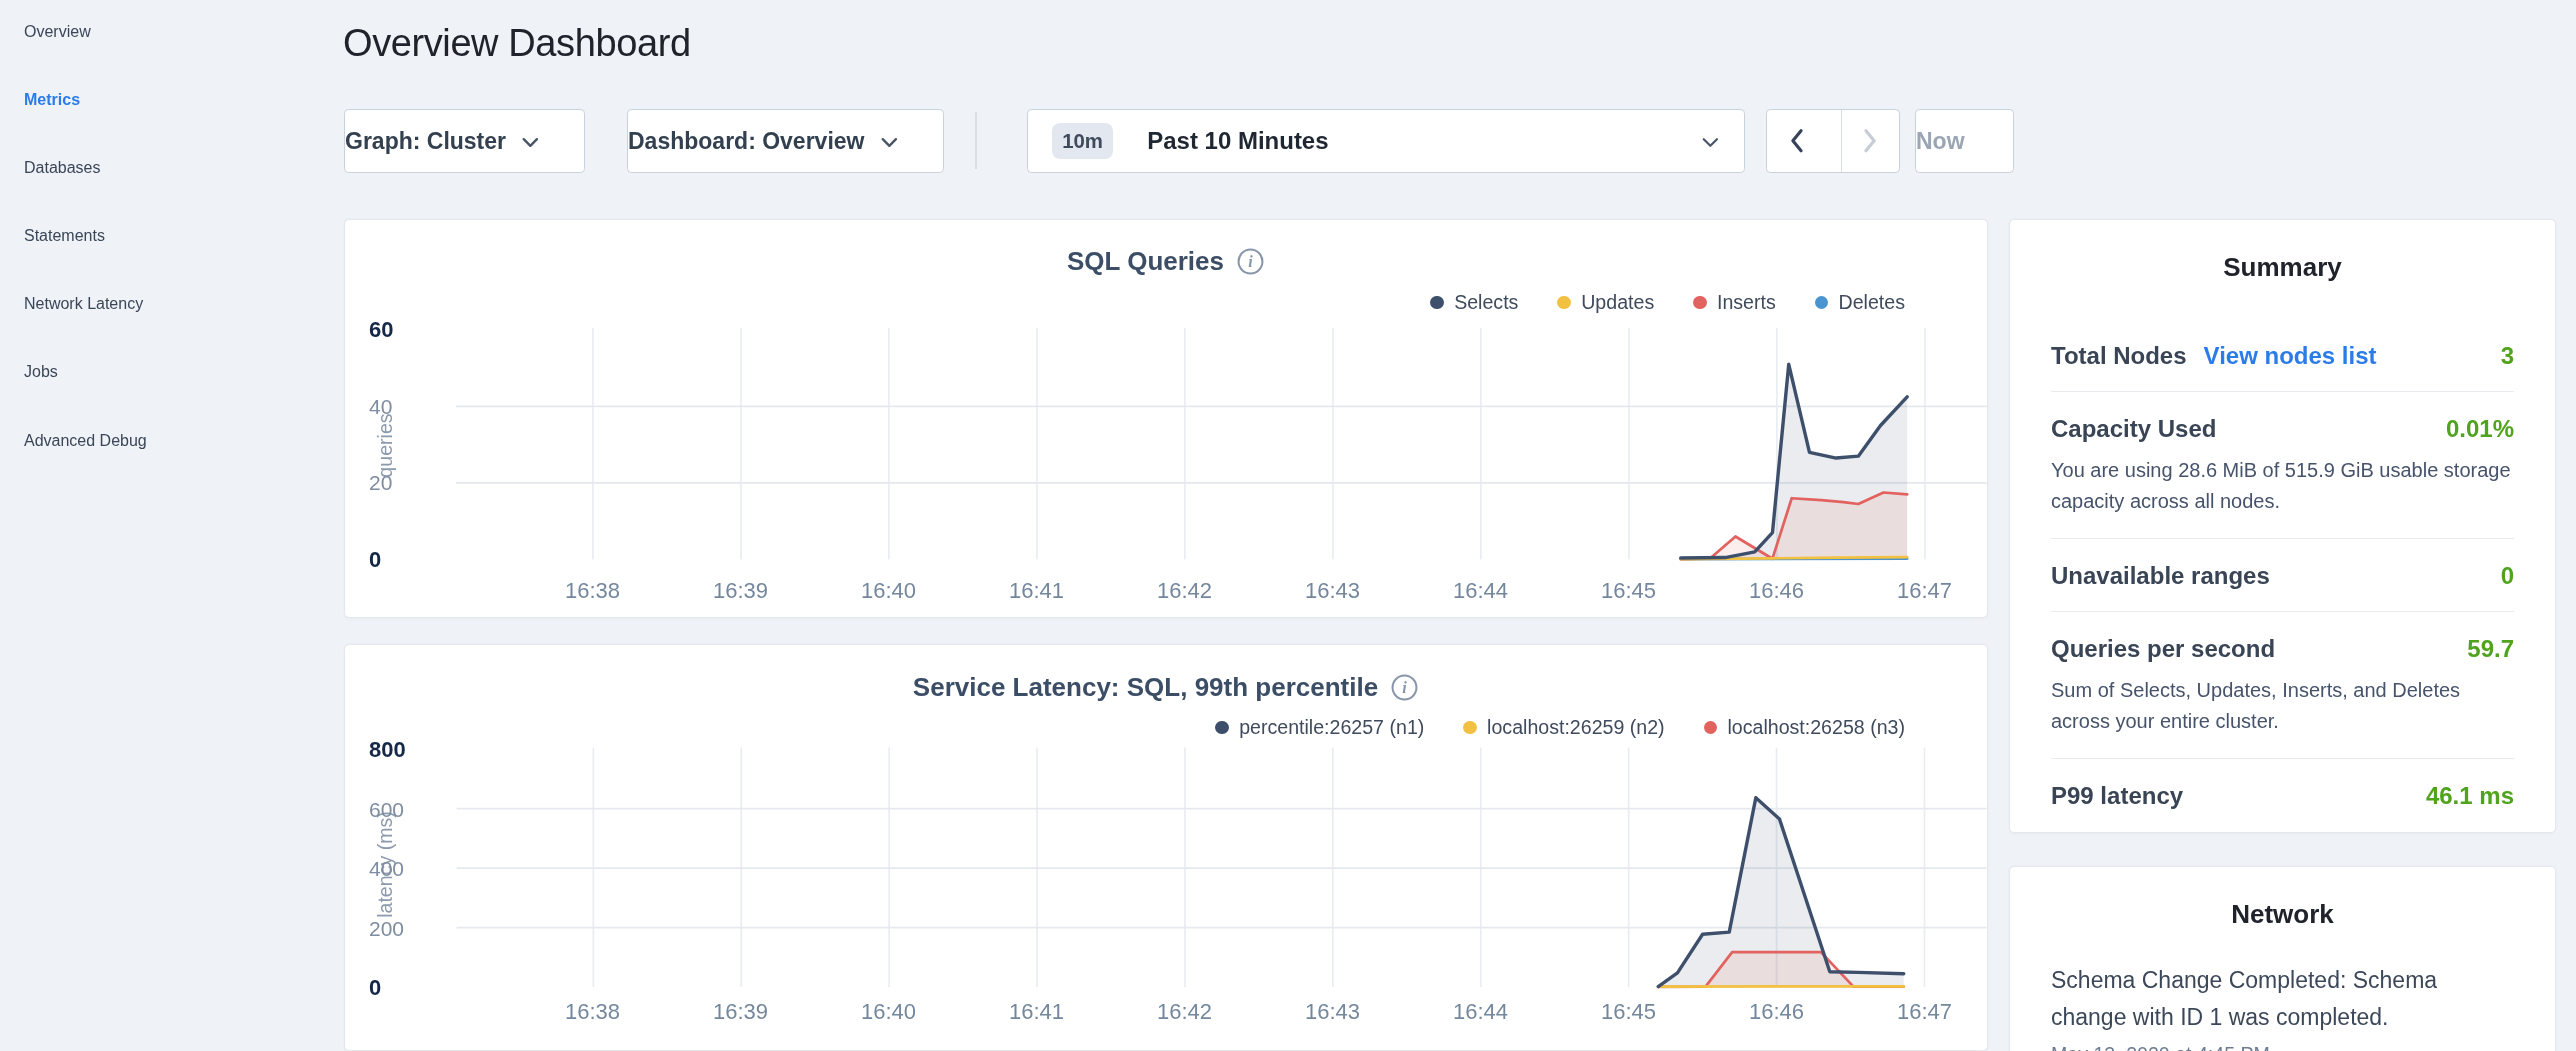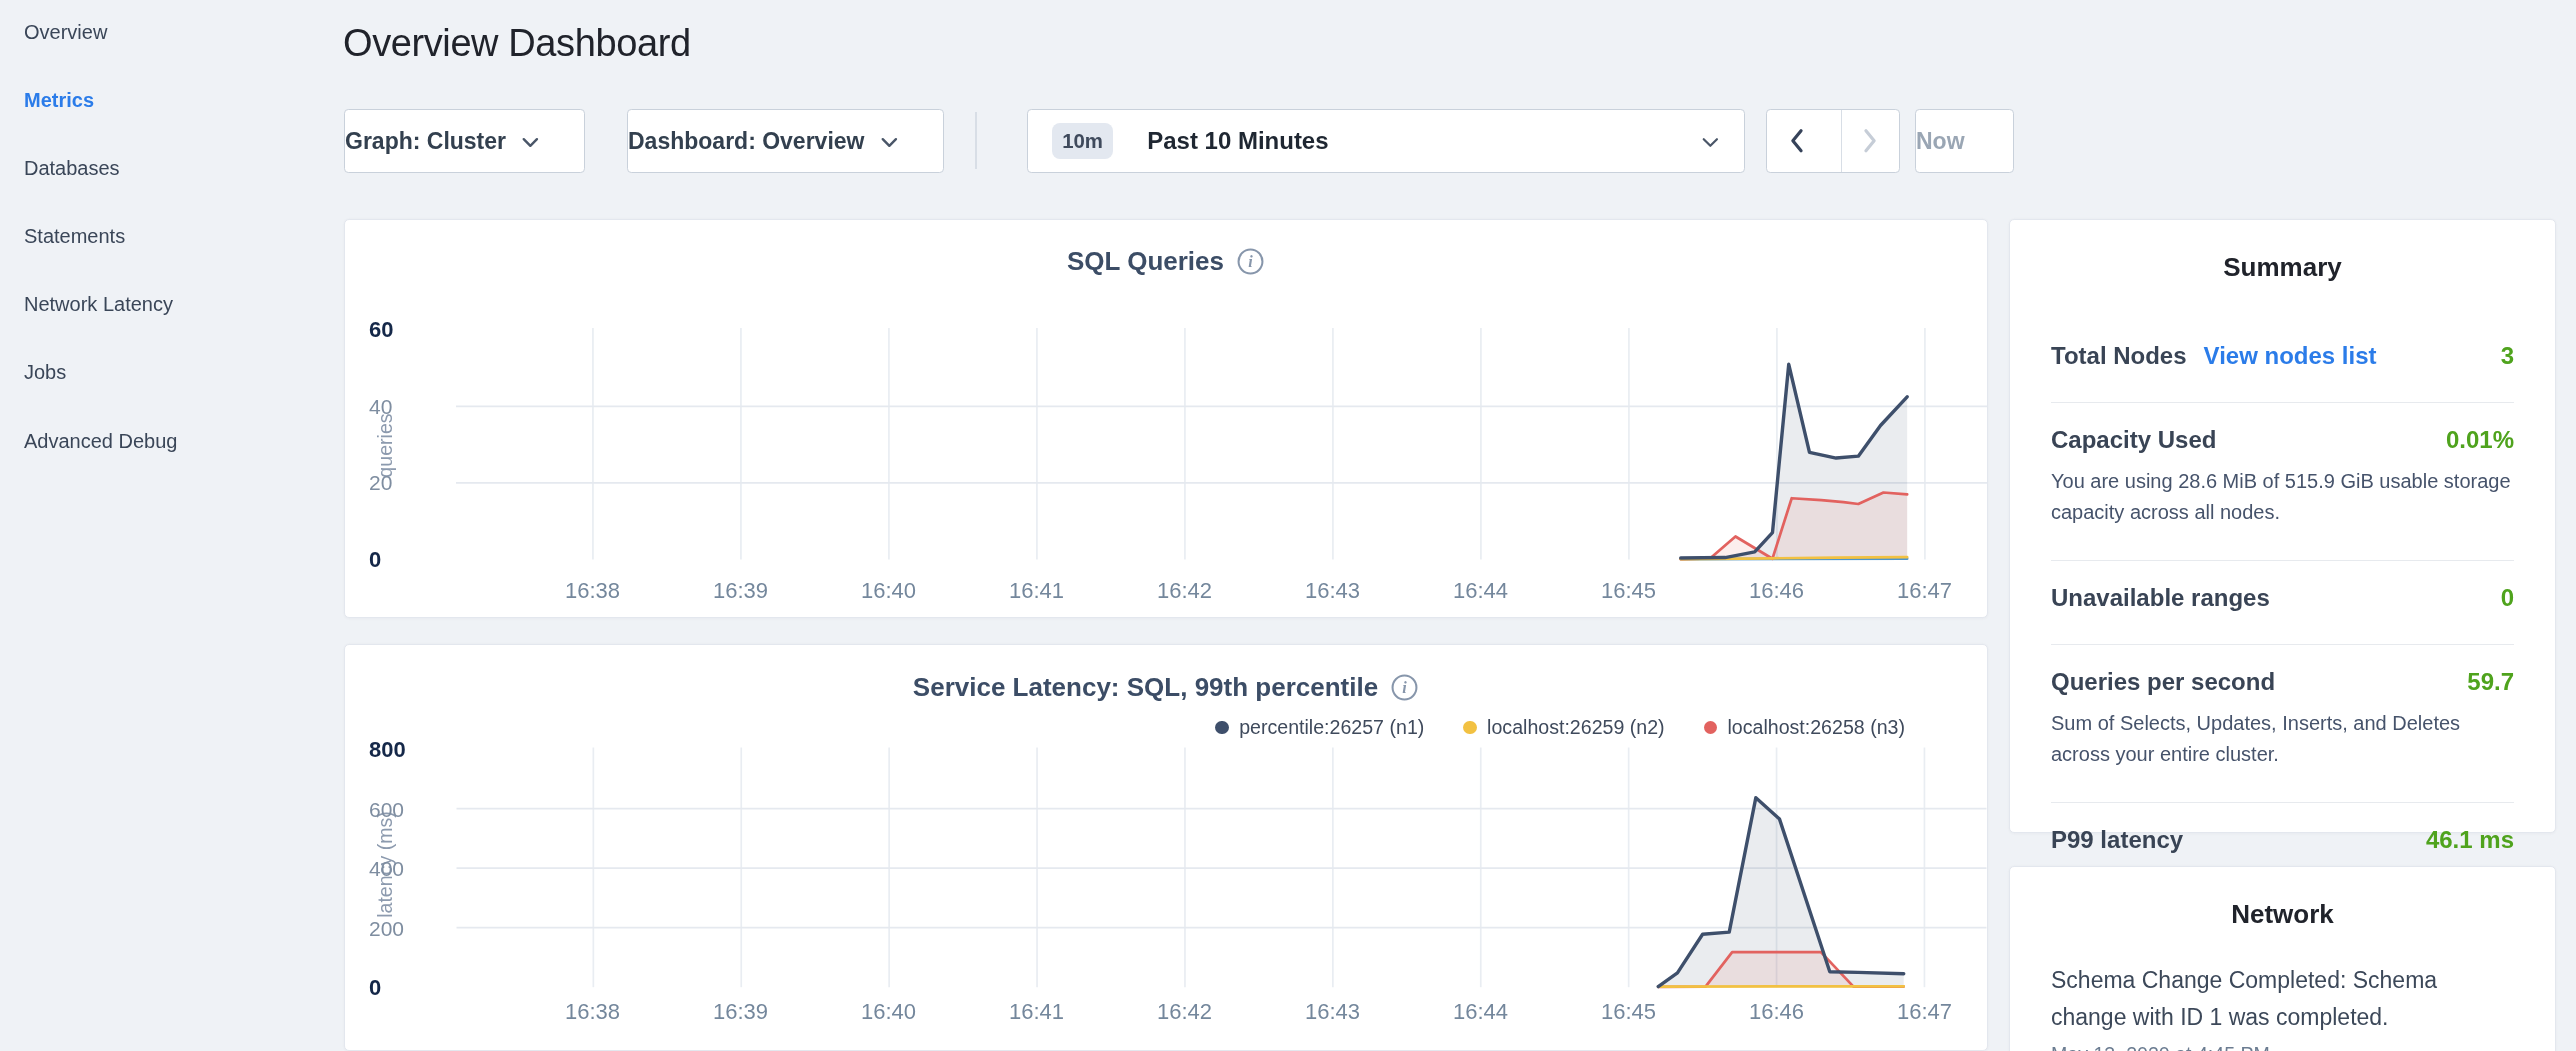--- a/index.html
+++ b/index.html
@@ -7,21 +7,21 @@
   body {
     position:relative;
     background:#eff2f6;
     font-family:"Liberation Sans", sans-serif;
     color:#3c4858;
   }
   
   .sidebar { position:absolute; left:0; top:0; width:323px; height:1051px; }
   .side-item {
     position:absolute; left:24px; height:34px; line-height:34px;
-    font-size:20px; color:#3a4658; cursor:pointer; white-space:nowrap;
+    font-size:16px; color:#3a4658; cursor:pointer; white-space:nowrap;
   }
   .side-item.active { color:#2b7ce9; font-weight:700; }
   
   .page-title {
     position:absolute; left:343px; top:22px;
     font-size:38px; font-weight:500; color:#20232b; letter-spacing:-0.4px;
   }
   
   .ctl {
     position:absolute; top:109px; height:64px; background:#fff;
@@ -69,21 +69,21 @@
   .xtick { position:absolute; width:119px; text-align:center; font-size:22px; color:#74879c; }
   .ylabel {
     position:absolute; left:-53px; width:187px; text-align:center;
     font-size:19.6px; color:#8c9aae; transform:rotate(-90deg);
   }
   .plot-svg { position:absolute; left:111px; width:1531px; }
   
   .panel-title { text-align:center; font-size:26px; font-weight:700; color:#20232b; padding-top:32px; }
   .summary-rows { margin-top:36px; }
   .srow { padding:23px 0 21px 0; }
-  .srow + .srow { border-top:1.3px solid #e7eaee;margin-top:11px; }
+  .srow + .srow { border-top:1.3px solid #e7eaee; }
   .srow-head { display:flex; align-items:baseline; }
   .srow-label { font-size:24px; font-weight:700; color:#394455; }
   .srow-link { font-size:24px; font-weight:700; color:#2b7ce9; margin-left:17px; cursor:pointer; }
   .srow-value { margin-left:auto; font-size:24px; font-weight:700; color:#4fa31d; }
   .srow-desc { margin-top:12px; font-size:20px; line-height:31px; color:#46536b; }
   
   .event-item { margin-top:32px; }
   .event-text { font-size:23px; line-height:37px; color:#3c4859; }
   .event-time { margin-top:6.8px; font-size:19.6px; color:#6b7c91; }
 </style>
@@ -139,20 +139,38 @@
 </div>
 
 <div class="card chart-card-1">
   <div class="chart-title-row" style="top:25.5px;">
     <span class="chart-title">SQL Queries</span>
     <svg class="info-icon" viewBox="0 0 34 34">
       <circle cx="17" cy="17" r="14" fill="none" stroke="#8796ab" stroke-width="2.4"></circle>
       <text x="17" y="24" text-anchor="middle" font-size="19" font-weight="700" fill="#8796ab" font-family="Liberation Serif, serif" font-style="italic">i</text>
     </svg>
   </div>
+  <div class="legend" style="top:71px;">
+      <div class="legend-item">
+        <span class="legend-dot" style="background: rgb(62, 79, 107);"></span>
+        <span class="legend-label">Selects</span>
+      </div>
+      <div class="legend-item">
+        <span class="legend-dot" style="background: rgb(242, 193, 66);"></span>
+        <span class="legend-label">Updates</span>
+      </div>
+      <div class="legend-item">
+        <span class="legend-dot" style="background: rgb(226, 98, 95);"></span>
+        <span class="legend-label">Inserts</span>
+      </div>
+      <div class="legend-item">
+        <span class="legend-dot" style="background: rgb(74, 149, 207);"></span>
+        <span class="legend-label">Deletes</span>
+      </div>
+    </div>
   <div class="ylabel" style="top:214px;">queries</div>
   <svg class="plot-svg" style="top:102px; height:247px;" viewBox="0 0 1800 290">
       <g>
         <line x1="161" x2="161" y1="7" y2="279" stroke="#e9edf2" stroke-width="2"></line>
         <line x1="335" x2="335" y1="7" y2="279" stroke="#e9edf2" stroke-width="2"></line>
         <line x1="509" x2="509" y1="7" y2="279" stroke="#e9edf2" stroke-width="2"></line>
         <line x1="683" x2="683" y1="7" y2="279" stroke="#e9edf2" stroke-width="2"></line>
         <line x1="857" x2="857" y1="7" y2="279" stroke="#e9edf2" stroke-width="2"></line>
         <line x1="1031" x2="1031" y1="7" y2="279" stroke="#e9edf2" stroke-width="2"></line>
         <line x1="1205" x2="1205" y1="7" y2="279" stroke="#e9edf2" stroke-width="2"></line>

